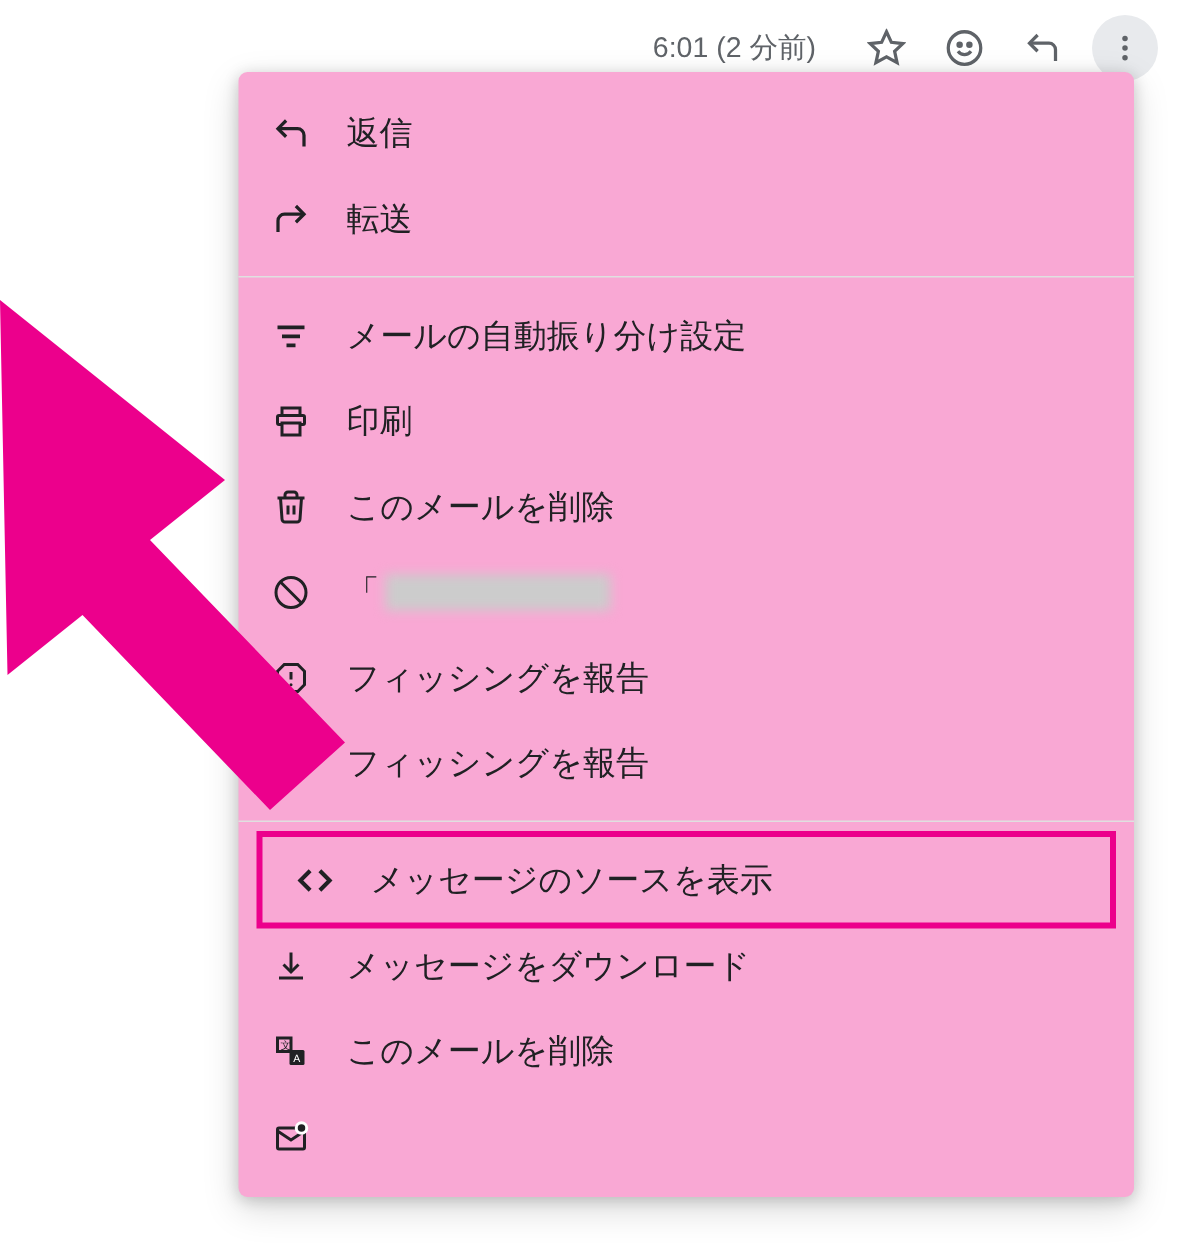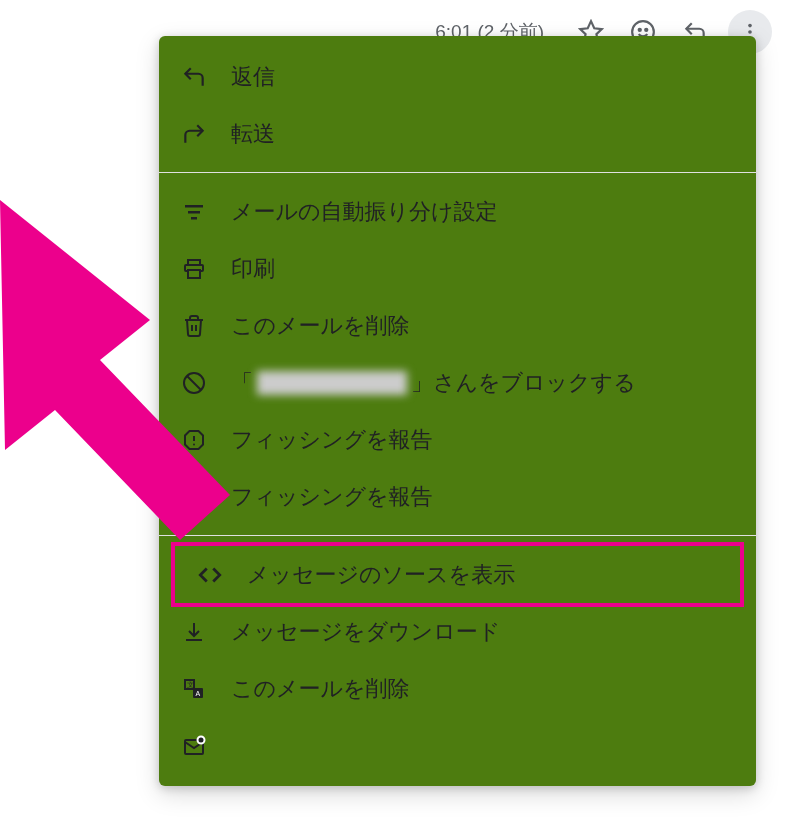--- a/index.html
+++ b/index.html
@@ -41,24 +41,24 @@
       height: 44px;
       background: #e8eaed;
       border-radius: 50%;
       display: flex;
       align-items: center;
       justify-content: center;
       margin-left: -6px;
     }
     .menu {
       position: absolute;
-      top: 36px;
+      top: 48px;
       left: 159px;
       width: 597px;
-      background: #4d7c0f;
+      background: #f9a8d4;
       border-radius: 6px;
       box-shadow: 0 2px 10px rgba(0,0,0,0.18), 0 8px 24px rgba(0,0,0,0.15);
       padding: 12px 0;
     }
     .menu-item {
       display: flex;
       align-items: center;
       height: 57px;
       padding: 0 22px;
       font-size: 22px;
@@ -196,21 +196,20 @@
   <div class="menu-item">
     <span class="menu-icon">
       <svg viewBox="0 0 24 24" width="24" height="24" fill="none" stroke="currentColor" stroke-width="2">
           <circle cx="12" cy="12" r="10"></circle>
           <line x1="5" y1="5" x2="19" y2="19"></line>
         </svg>
     </span>
     <span class="label-row">
       <span>「</span>
       <span class="redacted"></span>
-      <span>」さんをブロックする</span>
     </span>
   </div>
   <div class="menu-item">
     <span class="menu-icon">
       <svg viewBox="0 0 24 24" width="24" height="24" fill="none" stroke="currentColor" stroke-width="2">
           <polygon points="7.5 3 16.5 3 21 7.5 21 16.5 16.5 21 7.5 21 3 16.5 3 7.5"></polygon>
           <line x1="12" y1="8" x2="12" y2="13"></line>
           <circle cx="12" cy="16.5" r="1" fill="currentColor" stroke="none"></circle>
         </svg>
     </span>

